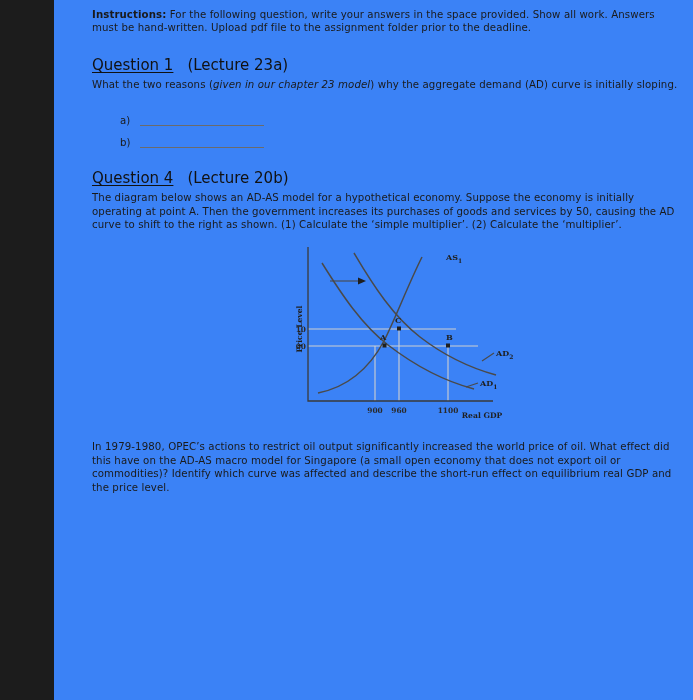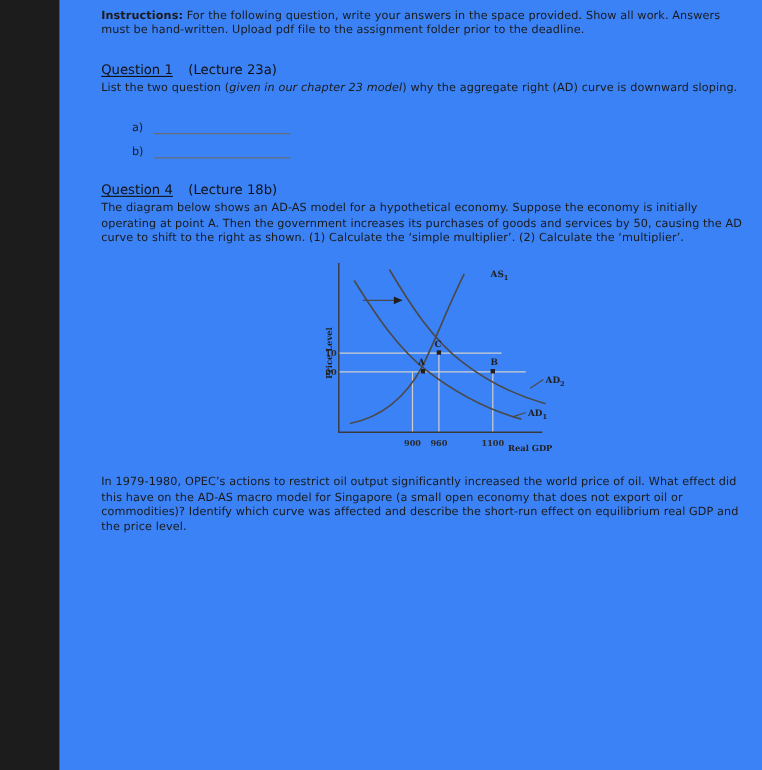--- a/index.html
+++ b/index.html
@@ -40,21 +40,21 @@
     line-height: 13.4px;
     color: #1a1a1a;
     letter-spacing: 0.01em;
   }
   .instructions {
     margin: 0 0 0 0;
   }
   .instructions b { font-weight: bold; }
   .qblock { margin-top: 21px; }
   .qhead {
-    font-size: 12px;
+    font-size: 15px;
     color: #111;
     margin-bottom: 4px;
     white-space: nowrap;
   }
   .qhead .qtitle {
     text-decoration: underline;
     text-underline-offset: 2px;
   }
   .qhead .qlecture {
     margin-left: 14px;
@@ -124,36 +124,36 @@
 <div id="page-frame">
   <div id="page">
     <div class="content">
 
       <p class="para instructions"><b>Instructions:</b><span> For the following question, write your answers in the space provided. Show all work. Answers must be hand-written. Upload pdf file to the assignment folder prior to the deadline.</span></p>
 
       <div class="qblock">
         <div class="qhead">
           <span class="qtitle">Question 1</span><span class="qlecture">(Lecture 23a)</span>
         </div>
-        <p class="para qbody"><span>List the two question (</span><span class="italic">given in our chapter 23 model</span><span>) why the aggregate right (AD) curve is downward sloping.</span></p>
+        <p class="para qbody"><span>What the two reasons (</span><span class="italic">given in our chapter 23 model</span><span>) why the aggregate demand (AD) curve is initially sloping.</span></p>
         <div class="answer-lines">
           <div class="answer-row">
             <span class="lbl">a)</span>
             <span class="rule"></span>
           </div>
           <div class="answer-row">
             <span class="lbl">b)</span>
             <span class="rule"></span>
           </div>
         </div>
       </div>
 
       <div class="qblock">
         <div class="qhead">
-          <span class="qtitle">Question 4</span><span class="qlecture">(Lecture 18b)</span>
+          <span class="qtitle">Question 4</span><span class="qlecture">(Lecture 20b)</span>
         </div>
         <p class="para qbody">The diagram below shows an AD-AS model for a hypothetical economy. Suppose the economy is initially operating at point A. Then the government increases its purchases of goods and services by 50, causing the AD curve to shift to the right as shown.  (1) Calculate the ‘simple multiplier’.  (2) Calculate the ‘multiplier’.</p>
 
         <div class="figure-wrap">
           <svg width="232" height="178" viewBox="0 0 232 178">
 
             <line class="gridline" x1="12" y1="88" x2="160" y2="88"></line>
             <line class="gridline" x1="12" y1="105" x2="182" y2="105"></line>
 
             <line class="droplinev" x1="79" y1="105" x2="79" y2="160"></line>

